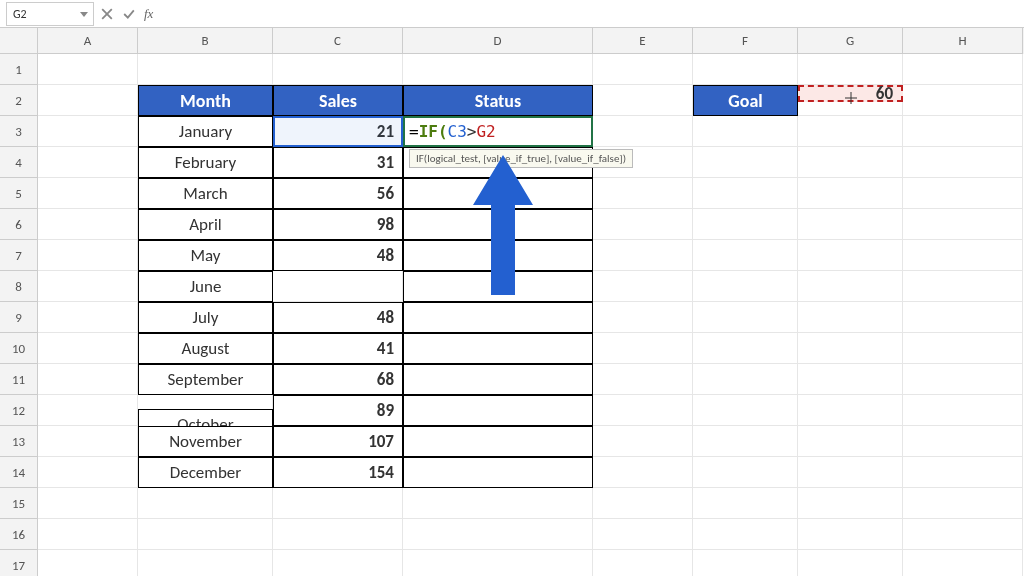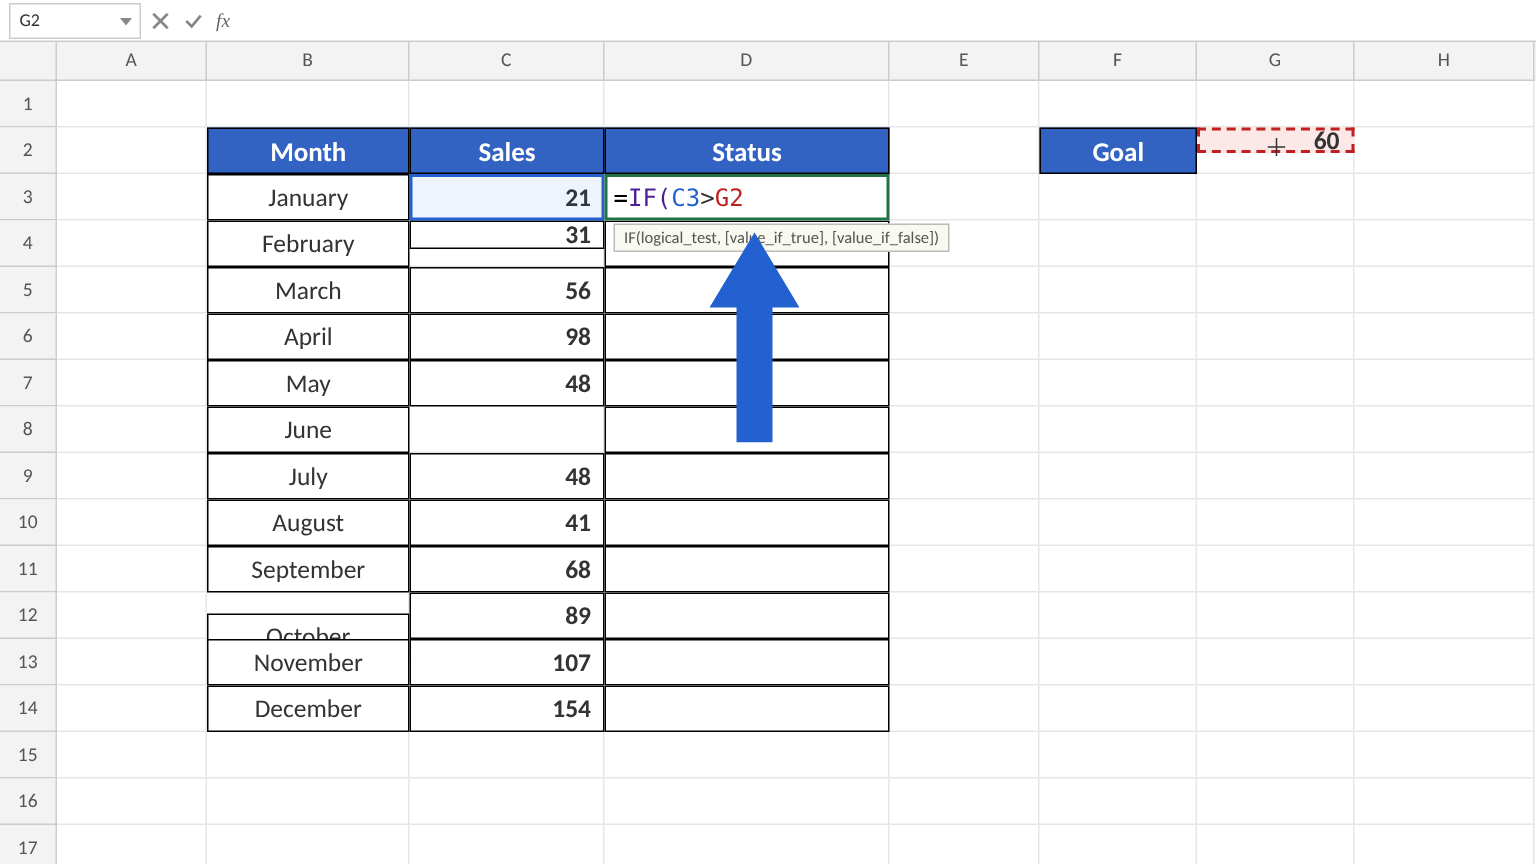--- a/index.html
+++ b/index.html
@@ -153,21 +153,21 @@
       height: 31px;
       border: 2px solid #217346;
       background: #fff;
       padding: 0 4px;
       display: flex;
       align-items: center;
       font-size: 16px;
       font-family: Consolas, monospace;
     }
     .edit-cell .eq { color: #000; }
-    .edit-cell .fn { color: #4c1d95; }
+    .edit-cell .fn { color: #4d7c0f; font-weight: bold; }
     .edit-cell .ref1 { color: #2360d0; }
     .edit-cell .ref2 { color: #c02020; }
     .ref-highlight {
       position: absolute;
       border: 2px solid #2360d0;
       background: rgba(35,96,208,0.07);
       pointer-events: none;
     }
     .marquee {
       position: absolute;
@@ -434,21 +434,21 @@
             <div class="g-cell" style="width: 120px;"></div>
           </div>
         </div>
       <div class="overlay" id="overlay">
           <div class="tbl-header" style="left: 100px; top: 31px; width: 135px; height: 31px;">Month</div>
           <div class="tbl-header" style="left: 235px; top: 31px; width: 130px; height: 31px;">Sales</div>
           <div class="tbl-header" style="left: 365px; top: 31px; width: 190px; height: 31px;">Status</div>
           <div class="tbl-cell center" style="left: 100px; top: 62px; width: 135px; height: 31px;">January</div>
           <div class="tbl-cell right" style="left: 235px; top: 62px; width: 130px; height: 31px;">21</div>
           <div class="tbl-cell center" style="left: 100px; top: 93px; width: 135px; height: 31px;">February</div>
-          <div class="tbl-cell right" style="left: 235px; top: 93px; width: 130px; height: 19px;">31</div>
+          <div class="tbl-cell right" style="left: 235px; top: 93px; width: 130px; height: 31px;">31</div>
           <div class="tbl-cell" style="left: 365px; top: 93px; width: 190px; height: 31px;"></div>
           <div class="tbl-cell center" style="left: 100px; top: 124px; width: 135px; height: 31px;">March</div>
           <div class="tbl-cell right" style="left: 235px; top: 124px; width: 130px; height: 31px;">56</div>
           <div class="tbl-cell" style="left: 365px; top: 124px; width: 190px; height: 31px;"></div>
           <div class="tbl-cell center" style="left: 100px; top: 155px; width: 135px; height: 31px;">April</div>
           <div class="tbl-cell right" style="left: 235px; top: 155px; width: 130px; height: 31px;">98</div>
           <div class="tbl-cell" style="left: 365px; top: 155px; width: 190px; height: 31px;"></div>
           <div class="tbl-cell center" style="left: 100px; top: 186px; width: 135px; height: 31px;">May</div>
           <div class="tbl-cell right" style="left: 235px; top: 186px; width: 130px; height: 31px;">48</div>
           <div class="tbl-cell" style="left: 365px; top: 186px; width: 190px; height: 31px;"></div>

